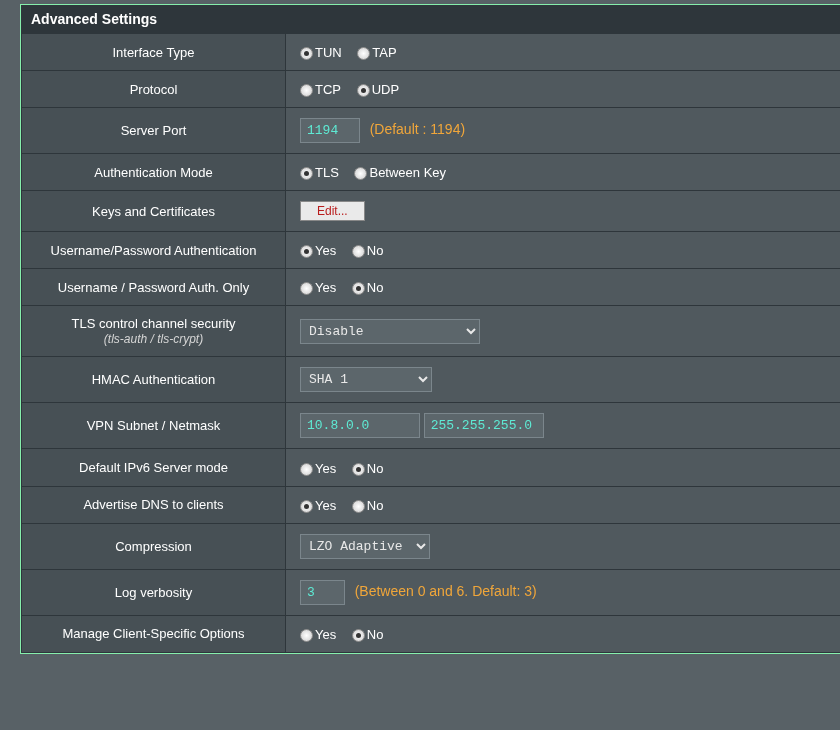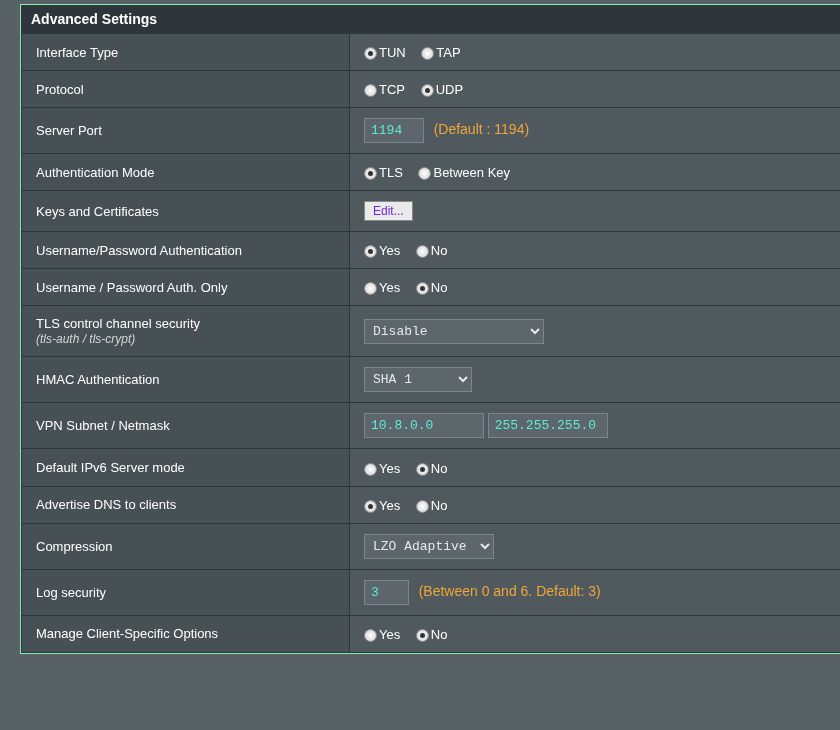--- a/index.html
+++ b/index.html
@@ -26,22 +26,23 @@
       width: 100%;
       border-collapse: collapse;
     }
     td {
       border: 1px solid #2e363b;
       padding: 10px 14px;
       vertical-align: middle;
       background: #475055;
     }
     td.label {
-      width: 328px;
-      font-size: 13px;
+      width: 264px;
+      font-size: 13px;
+      text-align: center;
     }
     td.value {
       background: #50595e;
     }
     .sublabel {
       font-style: italic;
       font-size: 12px;
       color: #d5d5d5;
     }
     input[type="radio"] {
@@ -92,23 +93,23 @@
       padding: 3px 4px;
     }
     .hint {
       color: #f0a63a;
       font-size: 14px;
       margin-left: 6px;
     }
     button.edit-btn {
       background: #eaeaea;
       border: 1px solid #888;
-      color: #6d28d9;
+      color: #b91c1c;
       font-size: 12px;
-      padding: 2px 8px;
+      padding: 2px 16px;
       cursor: pointer;
     }
   </style>
 </head>
 <body>
 
 <div class="panel">
   <div class="panel-header">Advanced Settings</div>
   <table>
 
@@ -186,21 +187,21 @@
       <td class="value">
         <select style="width:180px;font-family:Liberation Mono, monospace;">
           <option>Disable</option>
         </select>
       </td>
     </tr>
 
     <tr>
       <td class="label">HMAC Authentication</td>
       <td class="value">
-        <select style="width:108px;">
+        <select style="width:132px;">
           <option>SHA 1</option>
         </select>
       </td>
     </tr>
 
     <tr>
       <td class="label">VPN Subnet / Netmask</td>
       <td class="value">
         <input type="text" class="input-med" value="10.8.0.0" style="">
         <input type="text" class="input-med" value="255.255.255.0" style="">
@@ -231,21 +232,21 @@
     <tr>
       <td class="label">Compression</td>
       <td class="value">
         <select style="width:130px;">
           <option>LZO Adaptive</option>
         </select>
       </td>
     </tr>
 
     <tr>
-      <td class="label">Log security</td>
+      <td class="label">Log verbosity</td>
       <td class="value">
         <input type="text" class="input-small" style="width: 45px;" value="3">
         <span class="hint">(Between 0 and 6. Default: 3)</span>
       </td>
     </tr>
 
     <tr>
       <td class="label">Manage Client-Specific Options</td>
       <td class="value">
         <span class="radio-group">

